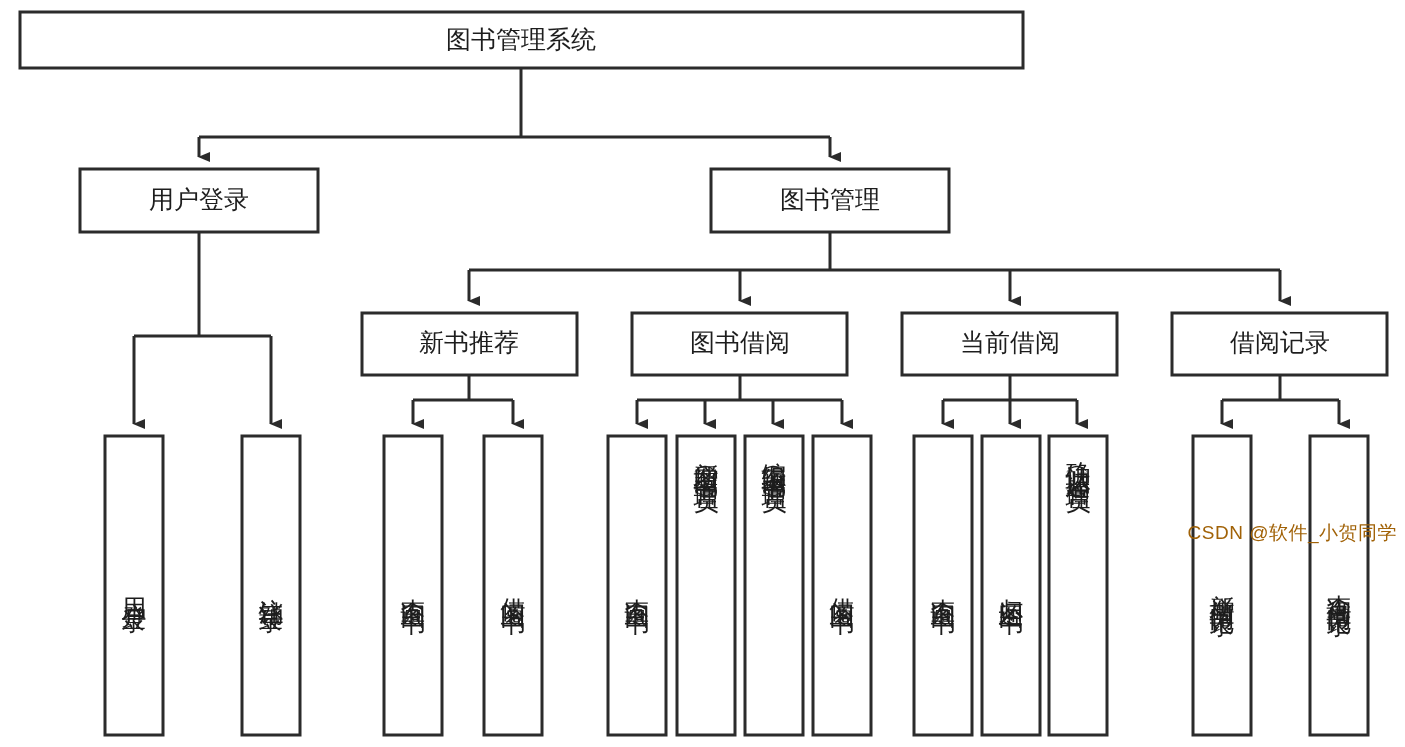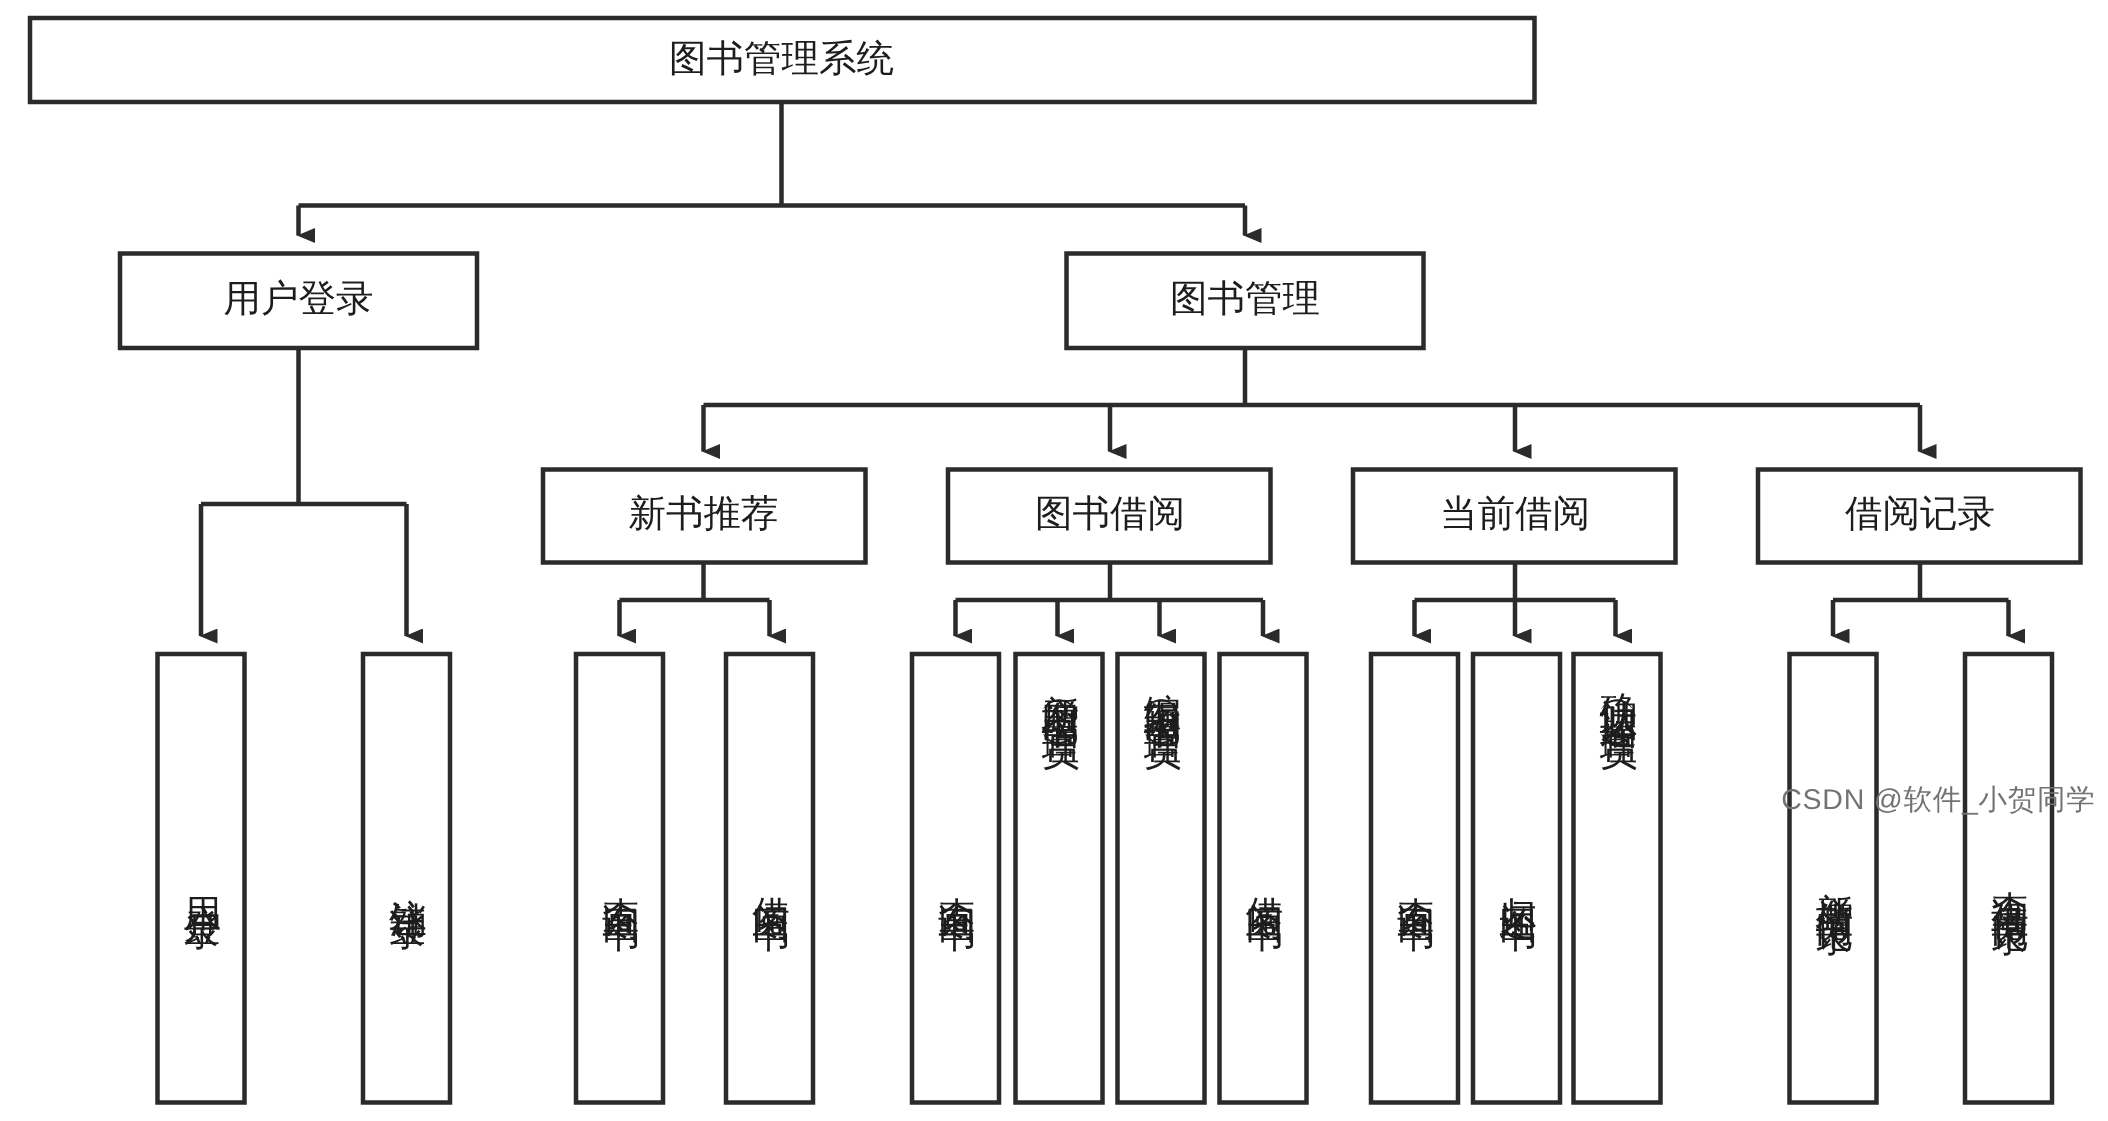--- a/index.html
+++ b/index.html
@@ -45,21 +45,21 @@
     font-size: 25px;
     text-anchor: middle;
     dominant-baseline: middle;
   }
   .watermark {
     position: absolute;
     right: 8px;
     bottom: 6px;
     font-family: "Liberation Sans", "DejaVu Sans", sans-serif;
     font-size: 19px;
-    color: #737373;
+    color: #a16207;
     letter-spacing: 0.5px;
     white-space: nowrap;
     pointer-events: none;
   }
 </style>
 </head>
 <body>
 
 <div id="diagram-root">
 

